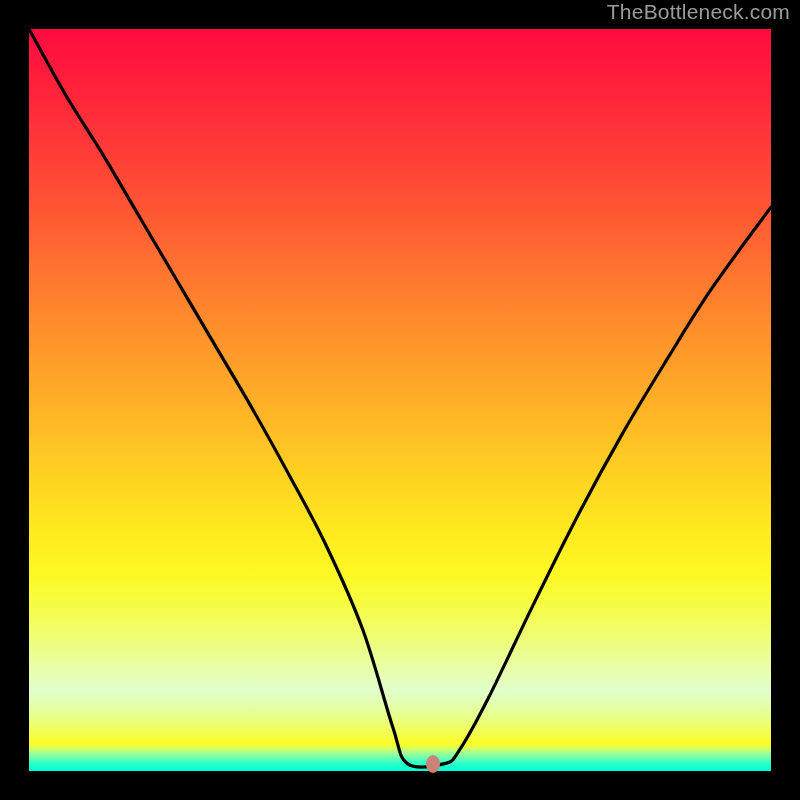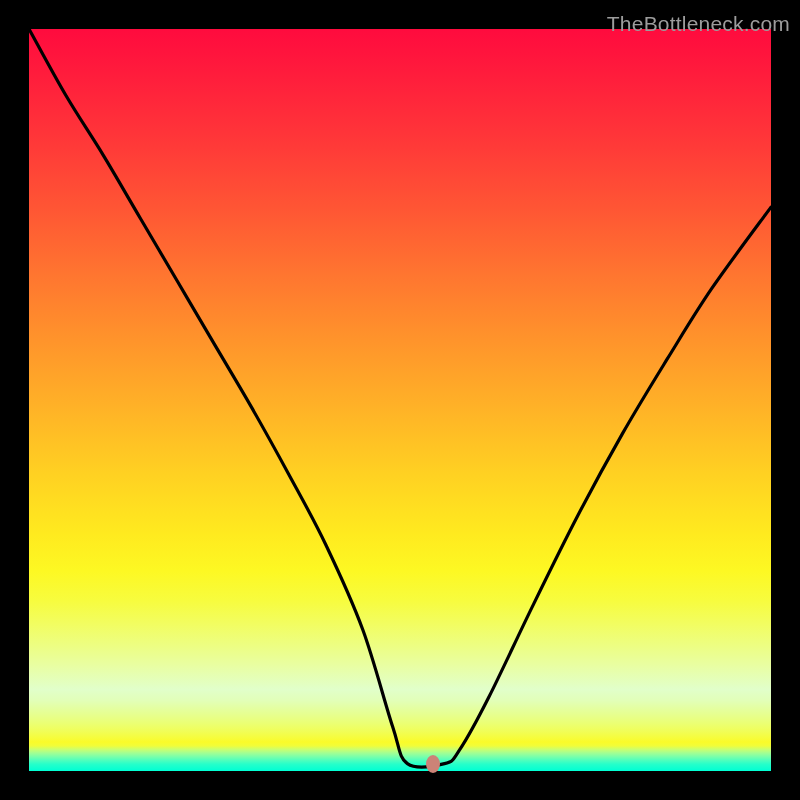--- a/index.html
+++ b/index.html
@@ -68,21 +68,21 @@
   .marker {
     position: absolute;
     width: 14px;
     height: 18px;
     border-radius: 50% / 50%;
     background: #cc8377;
     transform: translate(-50%, -50%);
   }
   .watermark {
     position: absolute;
-    top: 12px;
+    top: 0;
     right: 10px;
     color: #9c9c9c;
     font-size: 21px;
     font-weight: 500;
     letter-spacing: 0.2px;
   }
 </style>
 </head>
 <body>
 

